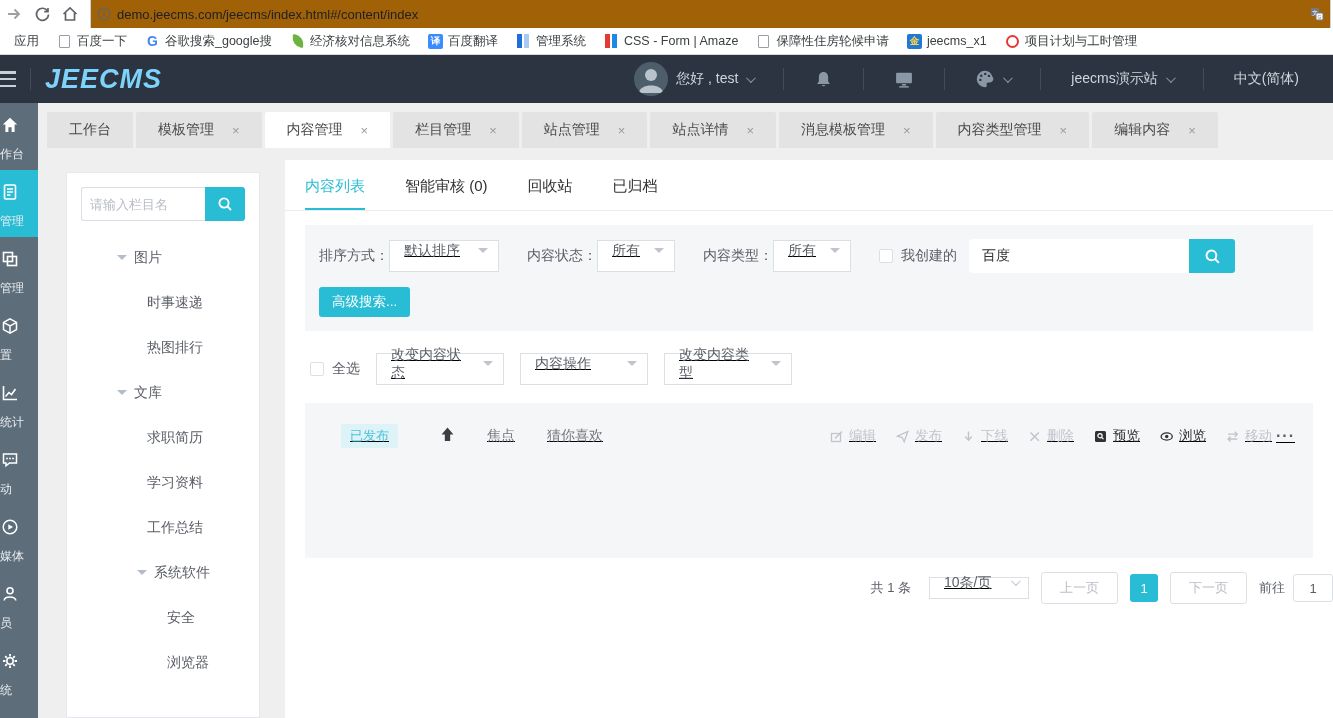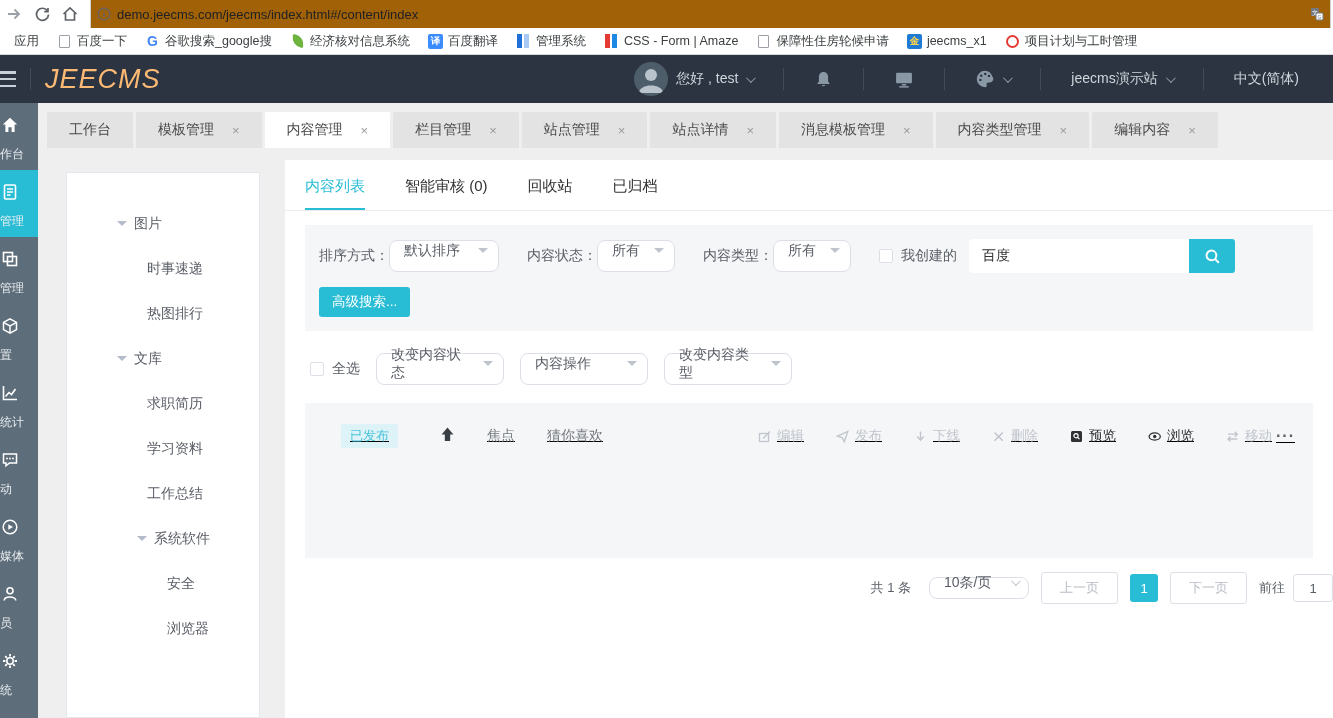--- a/index.html
+++ b/index.html
@@ -26,21 +26,21 @@
   .fav-bars { width:14px; height:14px; display:flex; gap:2px; }
   .fav-bars i { display:block; width:5px; height:14px; }
   .fav-ring { width:13px; height:13px; border:2.5px solid #e53935; border-radius:50%; }
 
   
   .app-header { position:absolute; left:0; top:55px; width:1333px; height:48px; background:#2b3440;
     display:flex; align-items:center; color:#fff; }
   .burger { width:22px; height:16px; margin-left:-6px; display:flex; flex-direction:column; justify-content:space-between; }
   .burger i { display:block; height:2.5px; background:#c7d0d8; }
   .hdiv { width:1px; height:22px; background:#414c58; margin:0 14px; }
-  .logo { font-size:27px; font-weight:normal; font-style:italic; letter-spacing:1px; color:#fdba74; }
+  .logo { font-size:27px; font-weight:bold; font-style:italic; letter-spacing:1px; color:#7dd3fc; }
   .hdr-right { margin-left:auto; display:flex; align-items:center; padding-right:18px; }
   .hdr-group { display:flex; align-items:center; gap:8px; padding:0 16px; cursor:pointer; }
   .hdr-text { font-size:14px; color:#cfd6dd; }
   .chev { width:7px; height:7px; border-right:1.6px solid #8a98a5; border-bottom:1.6px solid #8a98a5;
     transform:rotate(45deg) translateY(-2px); }
   .avatar { width:34px; height:34px; border-radius:50%; background:#4e5d6a; overflow:hidden; flex:0 0 auto; }
 
   
   .workspace { position:absolute; left:0; top:103px; width:1333px; height:615px; background:#efefef; }
 
@@ -75,22 +75,22 @@
 
   
   .main-panel { position:absolute; left:285px; top:57px; right:0; bottom:0; background:#fff; overflow:hidden; }
   .ctabs { display:flex; gap:40px; padding:17px 0 0 20px; border-bottom:1px solid #ececec; }
   .ctab { font-size:15px; color:#303133; padding-bottom:12px; cursor:pointer; }
   .ctab.active { color:#29bdd5; border-bottom:2px solid #29bdd5; }
 
   .filter-block { margin:14px 20px 0 20px; background:#f5f6f7; padding:14px; }
   .filter-row { display:flex; align-items:center; }
   .flabel { font-size:14px; color:#5a5e66; }
-  .sel { background:#fff; border:1px solid #dcdfe6; border-radius:8px; height:32px; display:flex;
-    align-items:center; justify-content:space-between; padding:0 10px 11px 14px; cursor:pointer; }
+  .sel { background:#fff; border:1px solid #dcdfe6; border-radius:0; height:32px; display:flex;
+    align-items:center; justify-content:space-between; padding:0 10px 11px 14px; cursor:pointer;text-decoration:underline; }
   .sel .sval { font-size:14px; color:#5a5e66; }
   .caret { width:0; height:0; border:5px solid transparent; border-top-color:#c0c4cc; margin-top:5px; margin-left:10px; }
   .chk { width:14px; height:14px; border:1px solid #dcdfe6; border-radius:2px; background:#fff; flex:0 0 auto; cursor:pointer; }
   .search-combo { display:flex; margin-left:12px; }
   .search-combo input { width:220px; height:34px; border:1px solid #fff; border-radius:3px 0 0 3px;
     padding:0 12px; font-size:14px; color:#303133; outline:none; }
   .search-combo .sbtn { height:34px; width:46px; }
   .adv-btn { margin-top:14px; background:#29bdd5; color:#fff; border:none; border-radius:3px;
     height:30px; padding:0 13px; font-size:13.5px; cursor:pointer; display:inline-block; }
 
@@ -100,21 +100,21 @@
 
   .list-block { margin:18px 20px 0 20px; background:#f5f6f7; padding:16px 2px 0 2px; height:155px; }
   .row-card { background:#fff; border:2px solid #e12a2a; height:70px; display:flex; align-items:center; padding:0 14px 0 8px; }
   .row-tag { font-size:14px; color:#9a9ea6; margin:0 10px 0 12px; }
   .row-title { font-size:15px; color:#303133; }
   .row-meta { margin-left:auto; display:flex; gap:32px; font-size:13.5px; color:#8f949c; white-space:nowrap; }
   .row-actions { display:flex; align-items:center; height:30px; padding:4px 16px 0 34px;text-decoration:underline; }
   .badge { background:#ddf3f8; color:#4cc4d9; font-size:13px; padding:3px 9px; border-radius:2px; }
   .pin { margin-left:42px; }
   .flag { font-size:14px; color:#73777e; margin-left:32px; cursor:pointer; }
-  .acts { margin-left:auto; display:flex; align-items:center; gap:32px; }
+  .acts { margin-left:auto; display:flex; align-items:center; gap:20px; }
   .act { display:flex; align-items:center; gap:6px; font-size:13.5px; cursor:pointer; color:#303133; }
   .act.disabled { color:#c0c4cc; }
   .more-dots { font-size:16px; font-weight:bold; color:#5a5e66; letter-spacing:1px; cursor:pointer; margin-left:4px; }
 
   .pager { position:absolute; right:0; top:412px; display:flex; align-items:center; }
   .pager .total { font-size:13px; color:#5a5e66; margin-right:18px; }
   .pp-sel { width:100px; height:22px; }
   .pbtn { height:32px; background:#fff; border:1px solid #dcdfe6; border-radius:3px; padding:0 18px;
     font-size:13px; color:#b9bdc5; margin-left:12px; cursor:pointer; }
   .pnum { width:28px; height:28px; background:#29bdd5; color:#fff; border-radius:3px; font-size:13px;
@@ -385,20 +385,29 @@
         <span>内容类型管理</span>
         <span class="close">×</span>
       </div>
       <div class="wtab">
         <span>编辑内容</span>
         <span class="close">×</span>
       </div>
     </div>
 
   <div class="tree-panel">
+    <div class="tree-search">
+      <input placeholder="请输入栏目名" style="">
+      <button class="sbtn">
+        <svg width="16" height="16" viewBox="0 0 16 16">
+            <circle cx="7" cy="7" r="4.6" stroke="#fff" stroke-width="1.8" fill="none"></circle>
+            <path d="M10.4 10.4 L14 14" stroke="#fff" stroke-width="1.8"></path>
+          </svg>
+      </button>
+    </div>
     <div class="tree" id="tree">
         <div class="titem" style="padding-left: 36px;">
           <span class="tri"></span>
           <span>图片</span>
         </div>
         <div class="titem" style="padding-left: 56px;">
           <span style="width: 10px;"></span>
           <span>时事速递</span>
         </div>
         <div class="titem" style="padding-left: 56px;">

